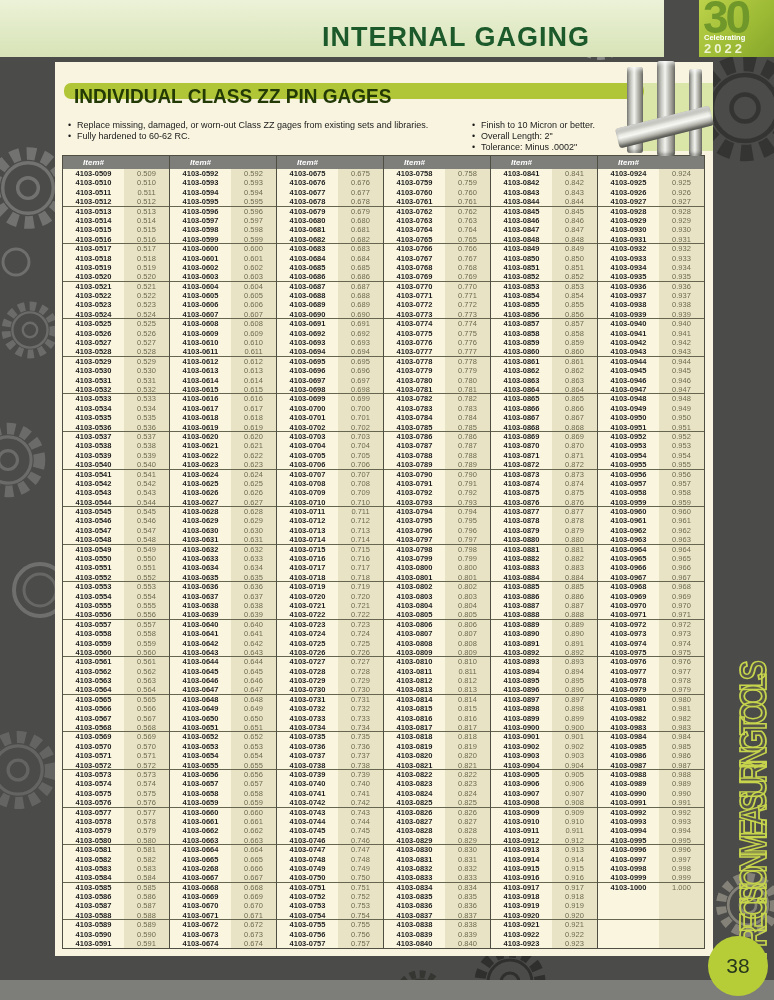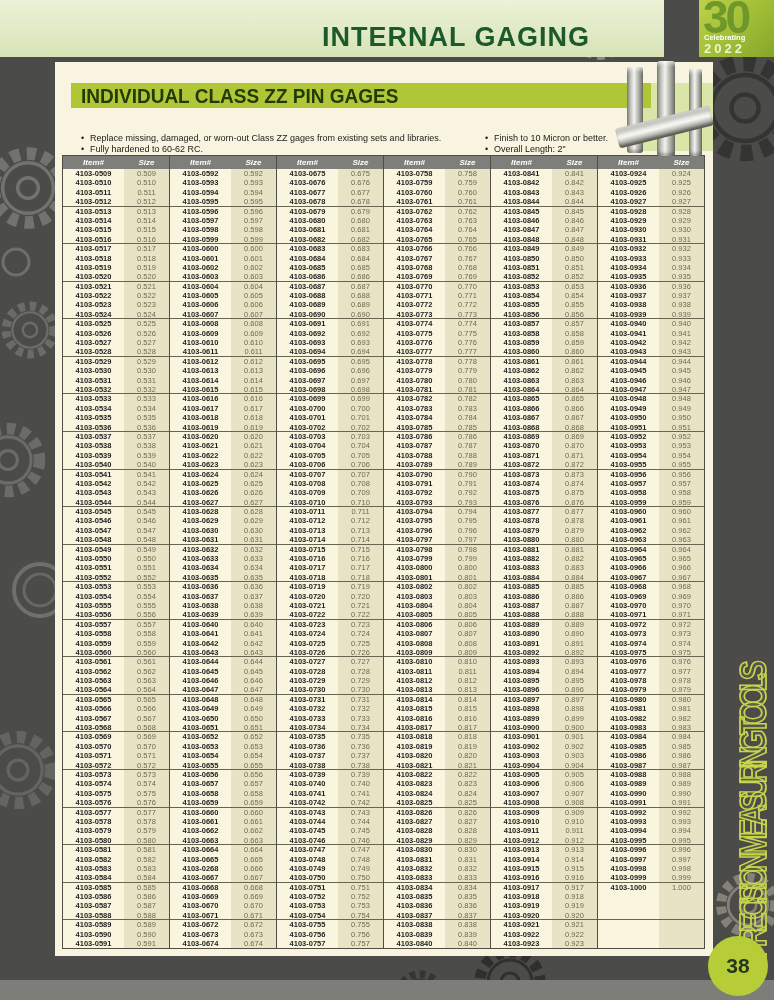--- a/index.html
+++ b/index.html
@@ -14,64 +14,64 @@
         background:linear-gradient(135deg,#bdd24a 0%,#9cba34 60%,#87a52b 100%);overflow:hidden;padding-left:12px;}
   .logo-big{position:absolute;left:4px;top:-10px;font-size:46px;font-weight:bold;color:#6f9729;
         letter-spacing:-3px;}
   .logo-cap{position:absolute;left:5px;top:33px;font-size:7.5px;font-weight:bold;color:#fff;}
   .logo-year{position:absolute;left:5px;top:41px;font-size:13px;font-weight:bold;color:#eef4d2;
         letter-spacing:3px;}
   
   svg.gears{position:absolute;left:0;top:0;pointer-events:none;}
   
   .panel{position:absolute;left:55px;top:62px;width:658px;height:894px;background:#f8f4df;}
-  .titlebar{position:absolute;left:16px;top:21px;width:580px;height:25px;background:#b1c636;}
+  .titlebar{position:absolute;left:9px;top:21px;width:580px;height:16px;background:#b1c636;border-radius:7px;}
   .titlebar span{display:block;padding-left:10px;line-height:28px;font-size:19px;font-weight:bold;
         color:#233a06;letter-spacing:0px;transform:scaleY(1.08);transform-origin:left center;
         white-space:nowrap;}
   .pinstrip{position:absolute;right:0;top:21px;width:78px;height:68px;background:#d9e6a8;}
-  ul.bullets{position:absolute;margin:17px;padding:0;list-style:none;font-size:9px;color:#1b1b1b;}
+  ul.bullets{position:absolute;margin:4px;padding:0;list-style:none;font-size:9px;color:#1b1b1b;}
   ul.bullets li{line-height:11px;padding-left:9px;position:relative;}
   ul.bullets li:before{content:"•";position:absolute;left:0;top:0;}
   .bullets-left{left:9px;top:54px;width:400px;}
   .bullets-right{left:413px;top:54px;width:170px;}
   
   .pin-v,.pin-h{position:absolute;border-radius:3px;
      background:linear-gradient(90deg,#84847e 0%,#c9c9c3 25%,#f3f3ef 45%,#b5b5ae 70%,#72726b 100%);
      box-shadow:inset 0 6px 4px -4px rgba(255,255,255,.75), inset 0 -3px 3px rgba(0,0,0,.25);}
   .pin1{left:627px;top:67px;width:16px;height:86px;}
   .pin2{left:657px;top:61px;width:18px;height:95px;}
   .pin3{left:689px;top:69px;width:13px;height:87px;}
   .pin-h{left:616px;top:117px;width:97px;height:20px;transform:rotate(-14deg);
      background:linear-gradient(180deg,#8d8d86,#e9e9e4 35%,#f6f6f2 50%,#a8a8a0 80%,#6f6f68);}
   
   .gage-table{position:absolute;left:7px;top:93px;display:flex;
       border-left:1.5px solid #4f4e43;border-top:1px solid #4f4e43;}
   .pair{width:107px;border-right:1.5px solid #4f4e43;box-sizing:border-box;}
-  .hrow{display:flex;height:13px;background:#7e7e7a;}
+  .hrow{display:flex;height:13px;background:#7e7e7a;flex-direction:column;}
   .hc{color:#fff;font-weight:bold;font-style:italic;font-size:8px;line-height:13px;
       text-align:center;}
   .hci{width:61px;} .hcs{flex:1;}
   .rows{border-bottom:1.5px solid #4f4e43;}
   .row{display:flex;height:9.4px;box-sizing:border-box;}
   .rows .row:nth-child(4n){border-bottom:1px solid #66654f;}
   .ci{width:61px;background:#f9f5df;font-weight:bold;font-size:7.5px;color:#1e1e1e;
       text-align:center;line-height:9px;}
   .cs{flex:1;background:#e9e3c6;font-size:7.5px;color:#6c6a4e;text-align:center;line-height:9px;}
   
   .sidetext{position:absolute;right:4px;top:368px;height:592px;writing-mode:vertical-rl;
       transform:rotate(180deg) scaleX(1.25);transform-origin:center;font-size:30px;font-weight:bold;
       letter-spacing:-7px;color:#c7d54d;white-space:nowrap;}
   @supports (-webkit-text-stroke: 1px black){
     .sidetext{color:rgba(199,213,77,0.08);-webkit-text-stroke:1.4px #c7d54d;}
   }
   
   .footband{position:absolute;left:0;top:980px;width:774px;height:20px;background:#7d7d79;}
   .pagenum{position:absolute;left:708px;top:936px;width:60px;height:60px;border-radius:50%;
-      background:#b6cd37;color:#27371c;font-size:21px;font-weight:bold;text-align:center;
+      background:#b6cd37;color:#27371c;font-size:21px;font-weight:normal;text-align:center;
       line-height:60px;}
 </style>
 </head>
 <body>
 
 <svg class="gears" width="774" height="1000">
   <defs>
     <g id="gearshape" fill="none">
       <circle r="30" stroke-width="11" stroke-dasharray="8 6"></circle>
       <circle r="22" stroke-width="3"></circle>

